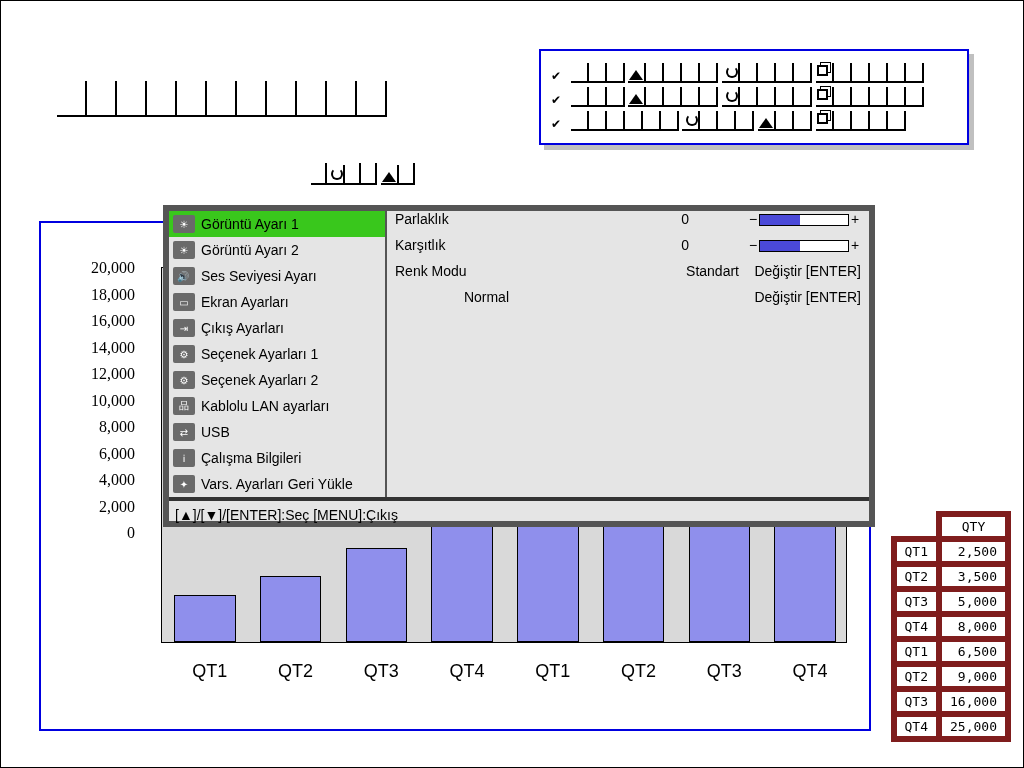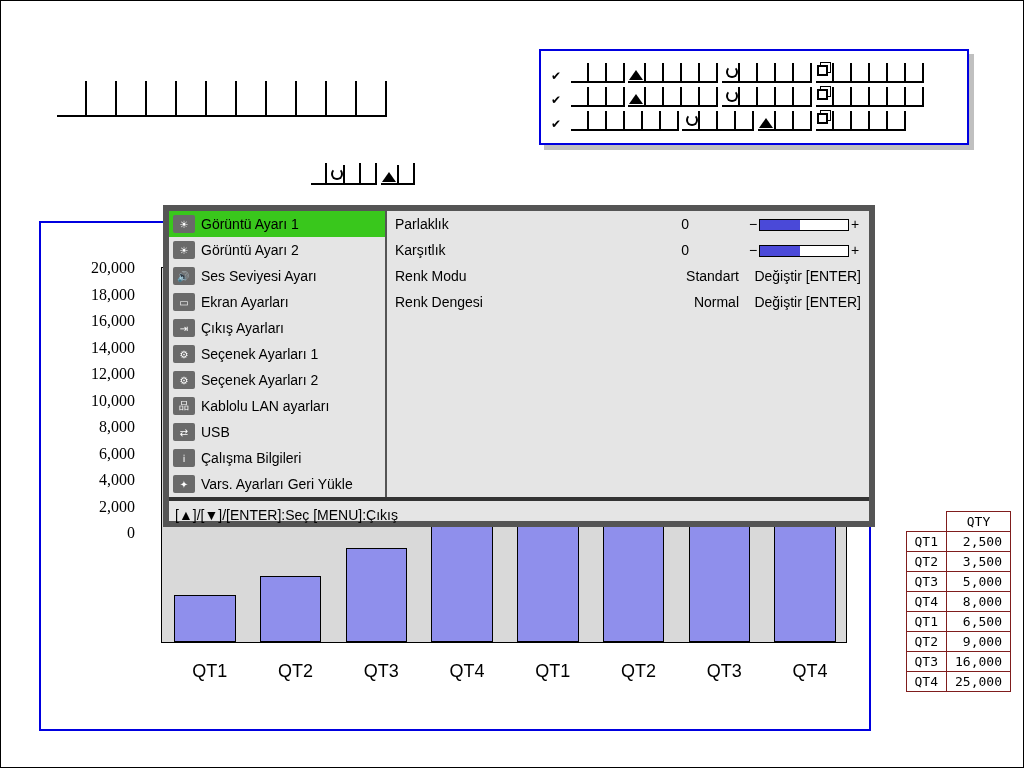--- a/index.html
+++ b/index.html
@@ -69,21 +69,21 @@
 
   
   .qty-tbl{
     position:absolute;
     right:12px; top:510px;
     border-collapse:collapse;
     font-family: monospace;
     font-size:13px;
     background:#fff;
   }
-  .qty-tbl td, .qty-tbl th{border:1px solid #7f1d1d; padding:2px 8px; text-align:right;}
+  .qty-tbl td, .qty-tbl th{border:6px solid #7f1d1d; padding:2px 8px; text-align:right;}
   .qty-tbl th{text-align:center; font-weight:normal;}
   .qty-tbl td.lbl{text-align:left;}
 
   
   .osd{
     position:absolute;
     left:162px; top:204px;
     width:712px;
     border:6px solid #555;
     background:#e5e5e5;
@@ -108,21 +108,21 @@
     margin-right:6px;
     display:flex;align-items:center;justify-content:center;
     color:#fff;font-size:10px;
     border-radius:2px;
   }
   .osd-right{
     flex:1;
     padding:0;
   }
   .osd-right .row{
-    display:flex; align-items:center;
+    display:flex; align-items:flex-start;
     height:26px;
     padding:0 8px;
   }
   .osd-right .row .lab{flex:0 0 230px;}
   .osd-right .row .val{flex:0 0 70px; text-align:right; padding-right:6px;}
   .osd-right .row .ctl{flex:1; text-align:right; white-space:nowrap;}
   .slider{
     display:inline-block; vertical-align:middle;
     width:90px; height:12px;
     border:1px solid #000; background:#fff;
@@ -315,20 +315,19 @@
         <span class="ctl">
           <span class="pm">−</span><span class="slider"><span class="fill"></span></span><span class="pm">+</span>
         </span>
       </div>
       <div class="row">
         <span class="lab">Renk Modu</span>
         <span class="val" style="flex:0 0 120px">Standart</span>
         <span class="ctl">Değiştir [ENTER]</span>
       </div>
       <div class="row">
-        <span class="lab">Renk Dengesi</span>
         <span class="val" style="flex:0 0 120px">Normal</span>
         <span class="ctl">Değiştir [ENTER]</span>
       </div>
     </div>
   </div>
   <div class="osd-footer">[▲]/[▼]/[ENTER]:Seç  [MENU]:Çıkış</div>
 </div>
 
 </body></html>

